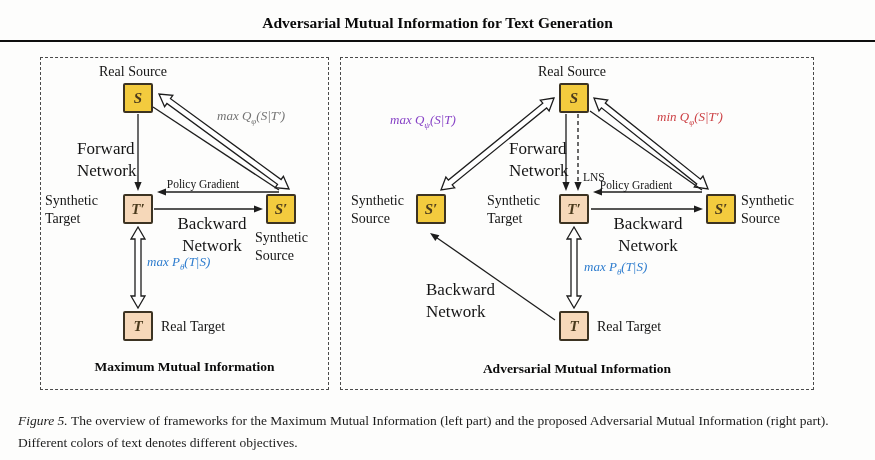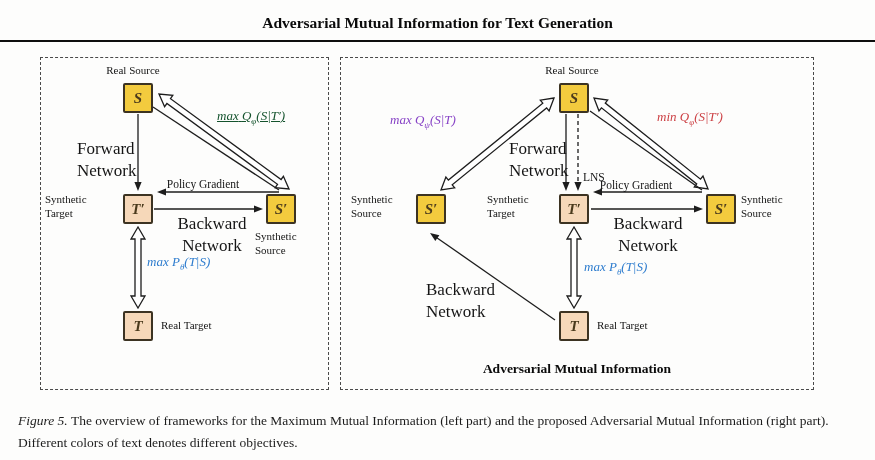--- a/index.html
+++ b/index.html
@@ -8,21 +8,21 @@
   .paper-title{position:absolute;left:0;top:14px;width:100%;text-align:center;
         font-weight:bold;font-size:15.5px;color:#0b0b0b;}
   .title-rule{position:absolute;left:0;top:40px;width:100%;height:2px;background:#0e0e0e;}
   .panel{position:absolute;border:1px dashed #4a4a4a;background:transparent;}
   .panel svg{position:absolute;left:0;top:0;}
   #panel-left{left:40px;top:57px;width:287px;height:331px;}
   #panel-right{left:340px;top:57px;width:472px;height:331px;}
   .nbox{position:absolute;width:30px;height:30px;box-sizing:border-box;border:2px solid #3c3322;
         border-radius:2px;display:flex;align-items:center;justify-content:center;}
   .nbox .sym{font-style:italic;font-weight:700;font-size:15px;color:#4a3a1c;}
-  .nlabel{position:absolute;font-size:11px;line-height:1.3;color:#151515;}
+  .nlabel{position:absolute;font-size:14px;line-height:1.3;color:#151515;}
   .elabel{position:absolute;font-size:17px;line-height:1.3;color:#151515;}
   .small{font-size:11.5px;}
   .formula{position:absolute;font-style:italic;font-size:13px;white-space:nowrap;}
   .formula sub{font-size:9px;font-style:italic;}
   .ptitle{position:absolute;left:0;right:0;text-align:center;font-weight:bold;font-size:13.5px;color:#0b0b0b;}
   .caption{position:absolute;left:18px;top:410px;width:840px;font-size:13.5px;line-height:1.6;color:#1c1c1c;}
 </style>
 </head>
 <body>
 
@@ -44,21 +44,21 @@
         <polygon points="97.0,169.0 90.0,181.0 94.0,181.0 94.0,238.0 90.0,238.0 97.0,250.0 104.0,238.0 100.0,238.0 100.0,181.0 104.0,181.0" fill="#fff" stroke="#1d1d1d" stroke-width="1.3"></polygon>
       </svg>
 
     <div class="nlabel" style="left:47px;top:5px;width:90px;text-align:center;">Real Source</div>
     <div class="nbox" style="left: 82px; top: 25px; background-color: rgb(243, 203, 62);">
       <span class="sym">S</span>
     </div>
 
     <div class="elabel" style="left:36px;top:80px;width:56px;text-align:center;">Forward Network</div>
 
-    <div class="formula" style="left: 176px; top: 50px; color: #14532d; text-decoration: underline;">
+    <div class="formula" style="left: 176px; top: 50px; color: #737373;">
       <span>max</span>
       <span>Q</span><sub>φ</sub><span>(S|T′)</span>
     </div>
 
     <div class="nlabel" style="left:4px;top:134px;width:68px;">Synthetic Target</div>
     <div class="nbox" style="left: 82px; top: 136px; background-color: rgb(246, 216, 185);">
       <span class="sym">T′</span>
     </div>
 
     <div class="elabel small" style="left:116px;top:119px;width:92px;text-align:center;">Policy Gradient</div>
@@ -72,20 +72,21 @@
     <div class="formula" style="left: 106px; top: 196px; color: rgb(45, 124, 206);">
       <span>max</span>
       <span>P</span><sub>θ</sub><span>(T|S)</span>
     </div>
 
     <div class="nbox" style="left: 82px; top: 253px; background-color: rgb(246, 216, 185);">
       <span class="sym">T</span>
     </div>
     <div class="nlabel" style="left:120px;top:260px;width:100px;">Real Target</div>
 
+    <div class="ptitle" style="top:301px;">Maximum Mutual Information</div>
   </div>
 
   <div class="panel" id="panel-right">
     <svg id="svg-right" width="472" height="331" viewBox="0 0 472 331">
         <polygon points="213.0,40.0 199.3,42.1 201.8,45.2 107.4,122.1 104.9,119.0 100.0,132.0 113.7,129.9 111.2,126.8 205.6,49.9 208.1,53.0" fill="#fff" stroke="#1d1d1d" stroke-width="1.3"></polygon>
         <polygon points="253.0,40.0 258.0,53.0 260.5,49.8 355.7,125.9 353.3,129.0 367.0,131.0 362.0,118.0 359.5,121.2 264.3,45.1 266.7,42.0" fill="#fff" stroke="#1d1d1d" stroke-width="1.3"></polygon>
         <line x1="249" y1="53" x2="361" y2="132" stroke="#1d1d1d" stroke-width="1.3"></line>
         <line x1="361" y1="134" x2="259" y2="134" stroke="#1d1d1d" stroke-width="1.3"></line>
         <polygon points="252.0,134.0 261.0,130.4 261.0,137.6" fill="#1d1d1d"></polygon>
         <line x1="225" y1="56" x2="225" y2="126" stroke="#1d1d1d" stroke-width="1.3"></line>

